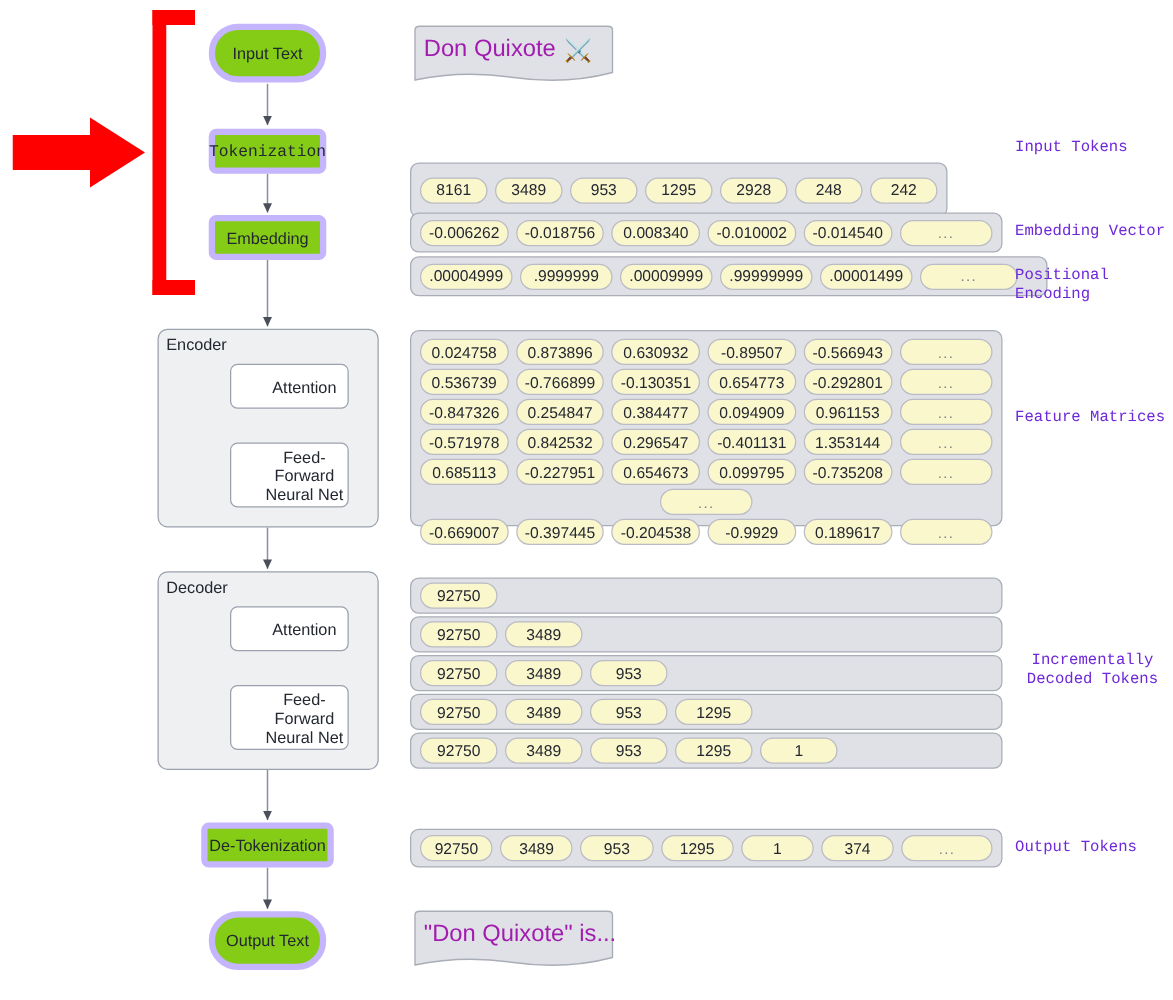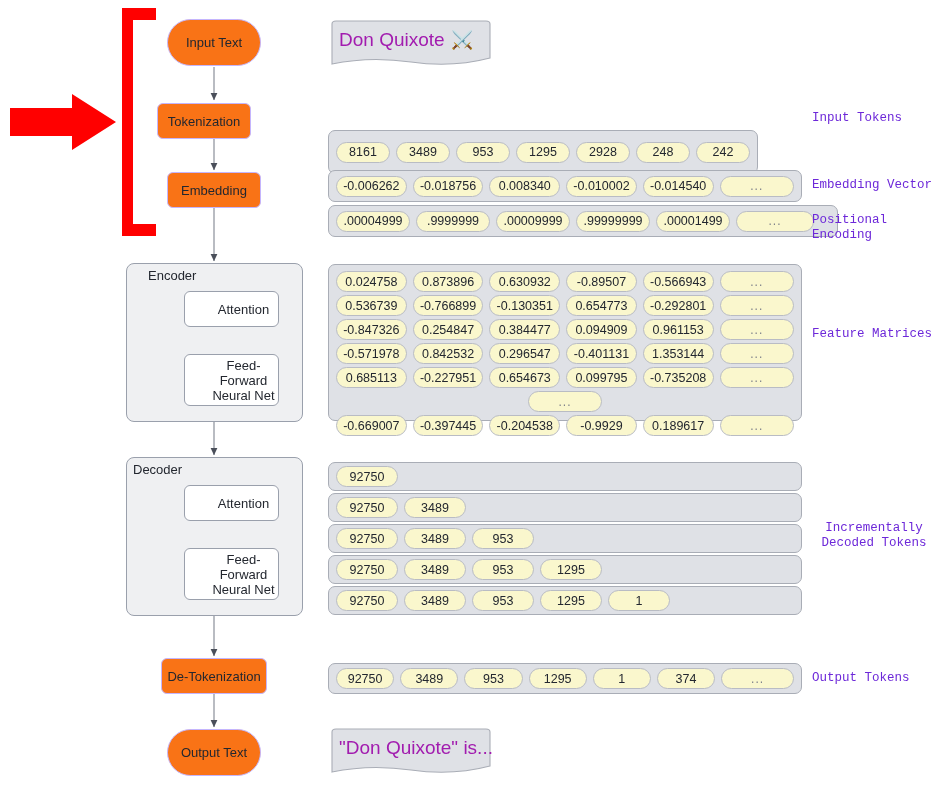--- a/index.html
+++ b/index.html
@@ -4,21 +4,21 @@
 <style>
   html,body{margin:0;padding:0;background:#ffffff;}
   body{
     width:938px;height:800px;position:relative;overflow:hidden;
     font-family:"Liberation Sans","DejaVu Sans",sans-serif;
     color:#2b2f38;
   }
 
   
   .node{
-    position:absolute;background:#f97316;border:1px solid #c4b5fd;
+    position:absolute;background:#84cc16;border:5px solid #c4b5fd;
     display:flex;align-items:center;justify-content:center;text-align:center;
     font-size:13px;line-height:15px;color:#23272f;box-sizing:border-box;
   }
   .node.term{border-radius:30px;}
   .node.proc{border-radius:6px;}
   .node.inner{border-radius:6px;background:#ffffff;border:1px solid #9aa0ac;padding-left:24px;}
   .grpbox{
     position:absolute;background:#eff0f2;border:1px solid #9aa0ac;border-radius:8px;
     box-sizing:border-box;
   }
@@ -105,30 +105,30 @@
 <div>
   <div class="redbar" style="left:122px;top:8px;width:11px;height:228px;"></div>
   <div class="redbar" style="left:122px;top:8px;width:34px;height:12px;"></div>
   <div class="redbar" style="left:122px;top:224px;width:34px;height:12px;"></div>
 </div>
 
 <div class="node term" style="left:167px;top:19px;width:94px;height:47px;">
   <span>Input Text</span>
 </div>
 
-<div class="node proc" style="left:157px;top:103px;width:94px;height:36px;">
+<div class="node proc" style="left:167px;top:103px;width:94px;height:36px;font-family:Liberation Mono, monospace;">
   <span>Tokenization</span>
 </div>
 
 <div class="node proc" style="left:167px;top:172px;width:94px;height:36px;">
   <span>Embedding</span>
 </div>
 
 <div class="grpbox" style="left:126px;top:263px;width:177px;height:159px;"></div>
-<div class="grplabel" style="left:133px;top:268px;margin-left:15px;">Encoder</div>
+<div class="grplabel" style="left:133px;top:268px;">Encoder</div>
 <div class="node inner" style="left:184px;top:291px;width:95px;height:36px;">
   <span>Attention</span>
 </div>
 <div class="node inner" style="left:184px;top:354px;width:95px;height:52px;flex-direction:column;">
   <span>Feed-Forward</span>
   <span>Neural Net</span>
 </div>
 
 <div class="grpbox" style="left:126px;top:457px;width:177px;height:159px;"></div>
 <div class="grplabel" style="left:133px;top:462px;">Decoder</div>

